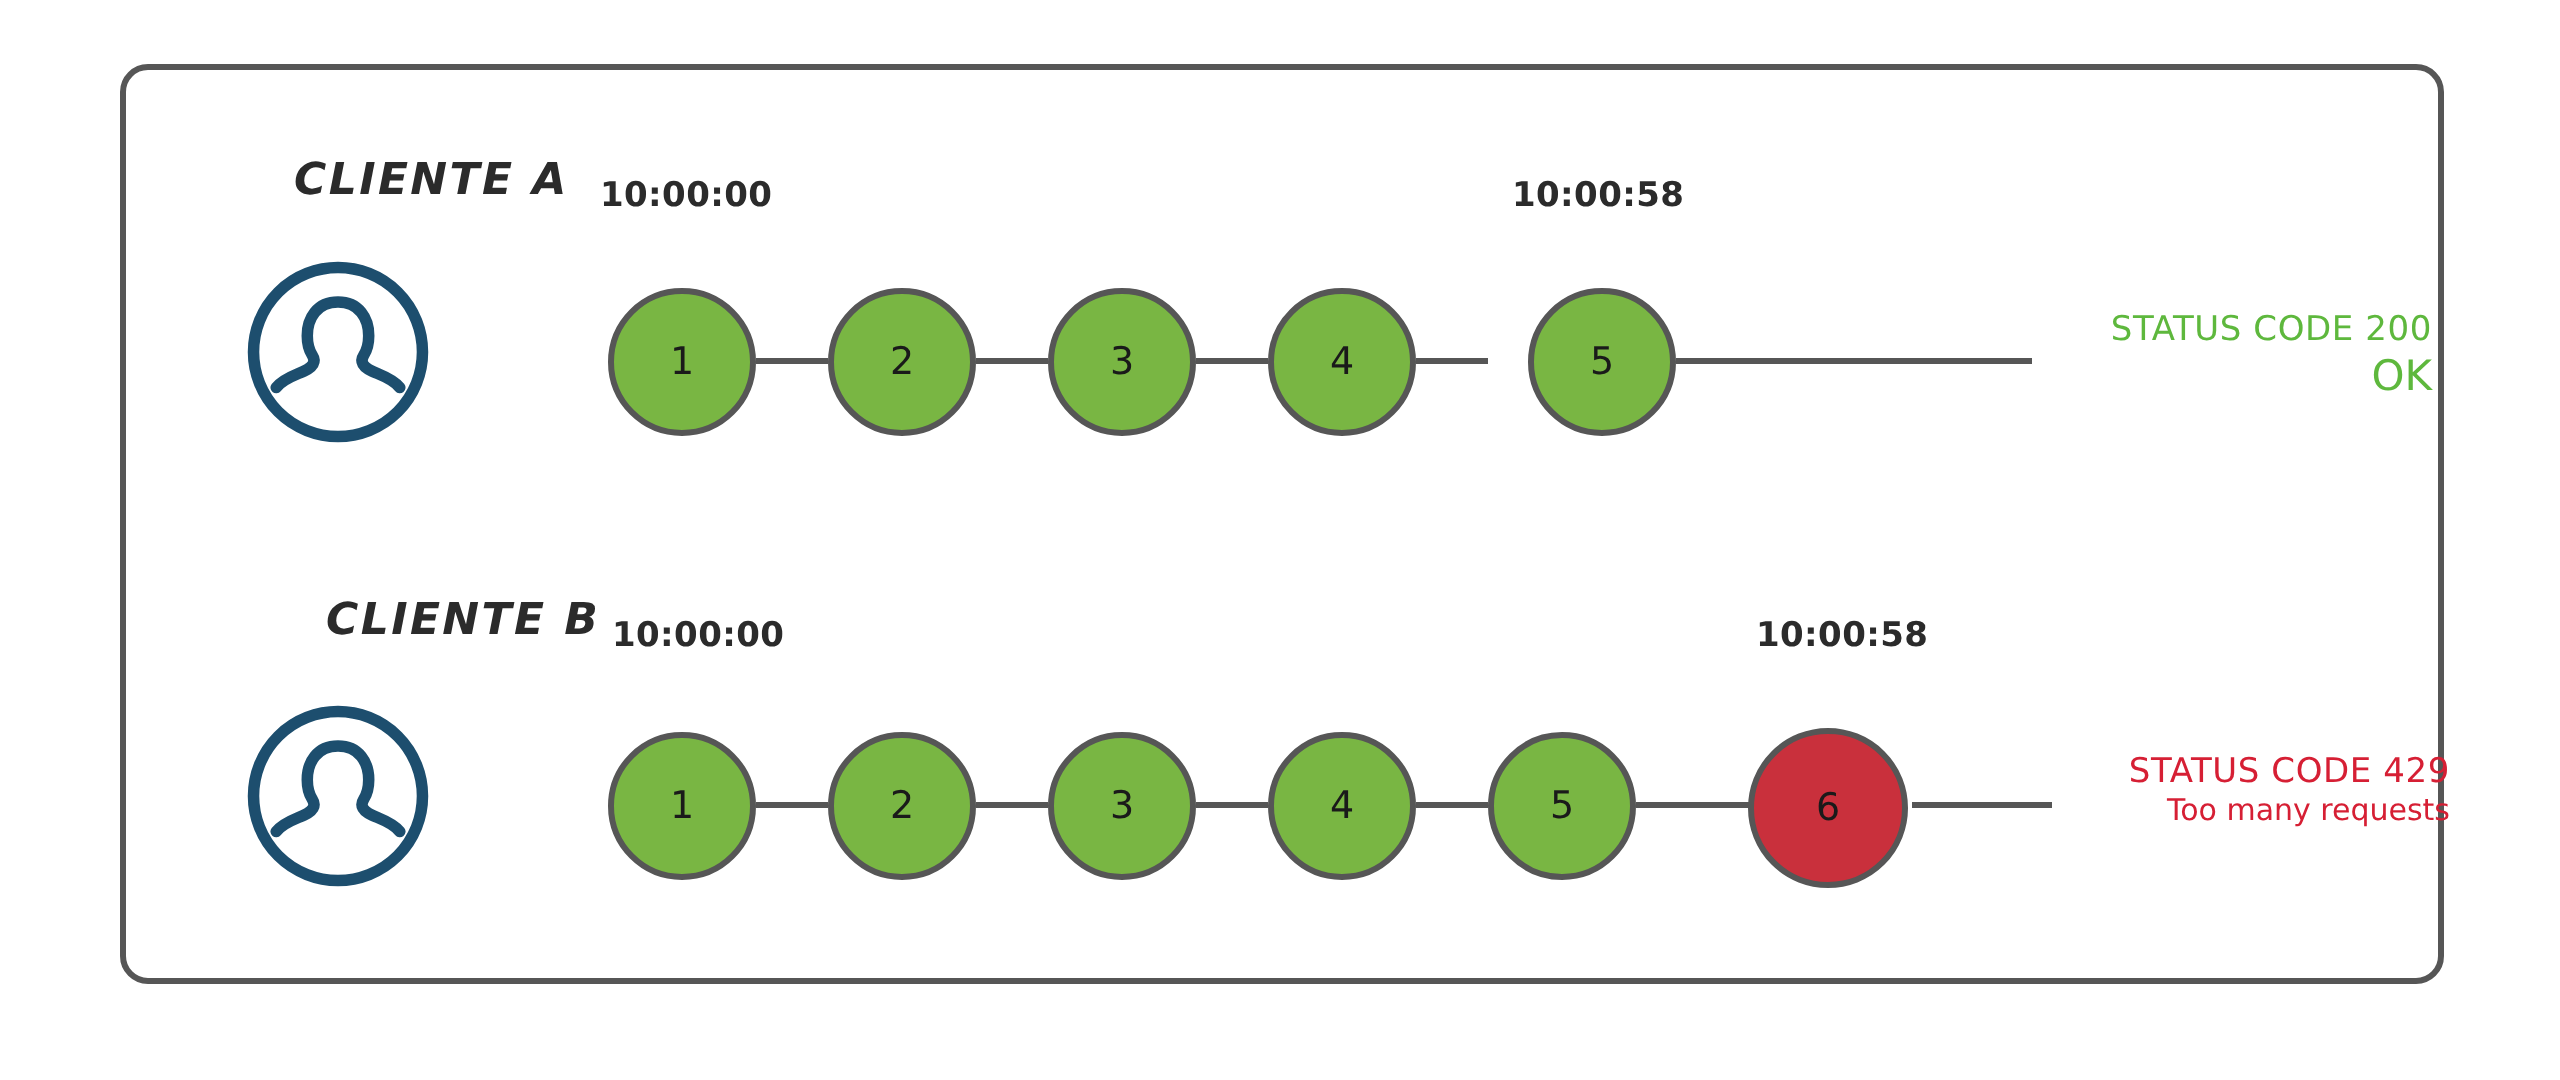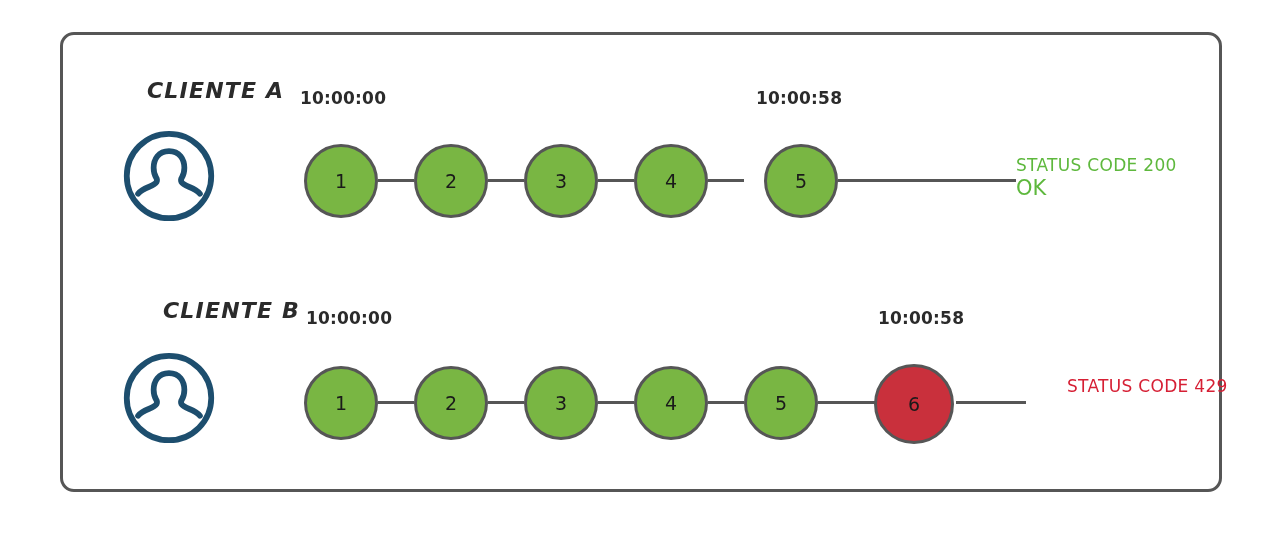--- a/index.html
+++ b/index.html
@@ -100,21 +100,21 @@
   .tail {
     position: absolute;
     height: 3px;
     background: #565656;
     z-index: 1;
   }
 
   
   .status {
     position: absolute;
-    text-align: left;
+    text-align: right;
     white-space: nowrap;
     font-family: "DejaVu Sans", sans-serif;
     line-height: 1.15;
   }
   .status .line1 {
     display: block;
     font-size: 17px;
     letter-spacing: 0.3px;
   }
   .status .line2 {
@@ -213,18 +213,19 @@
       <div class="tail" style="left:956px; top:401px; width:70px;"></div>
 
       <div class="node ok" style="left:304px; top:366px;">1</div>
       <div class="node ok" style="left:414px; top:366px;">2</div>
       <div class="node ok" style="left:524px; top:366px;">3</div>
       <div class="node ok" style="left:634px; top:366px;">4</div>
       <div class="node ok" style="left:744px; top:366px;">5</div>
       <div class="node err" style="left:874px; top:364px; width:80px; height:80px;">6</div>
     </div>
 
-    <div class="status err" style="left:1067px; top:377px; width:200px;">
+    <div class="status err" style="left:1025px; top:377px; width:200px;">
       <span class="line1">STATUS CODE 429</span>
+      <span class="line2">Too many requests</span>
     </div>
   </div>
 
 </div>
 
 </body></html>

